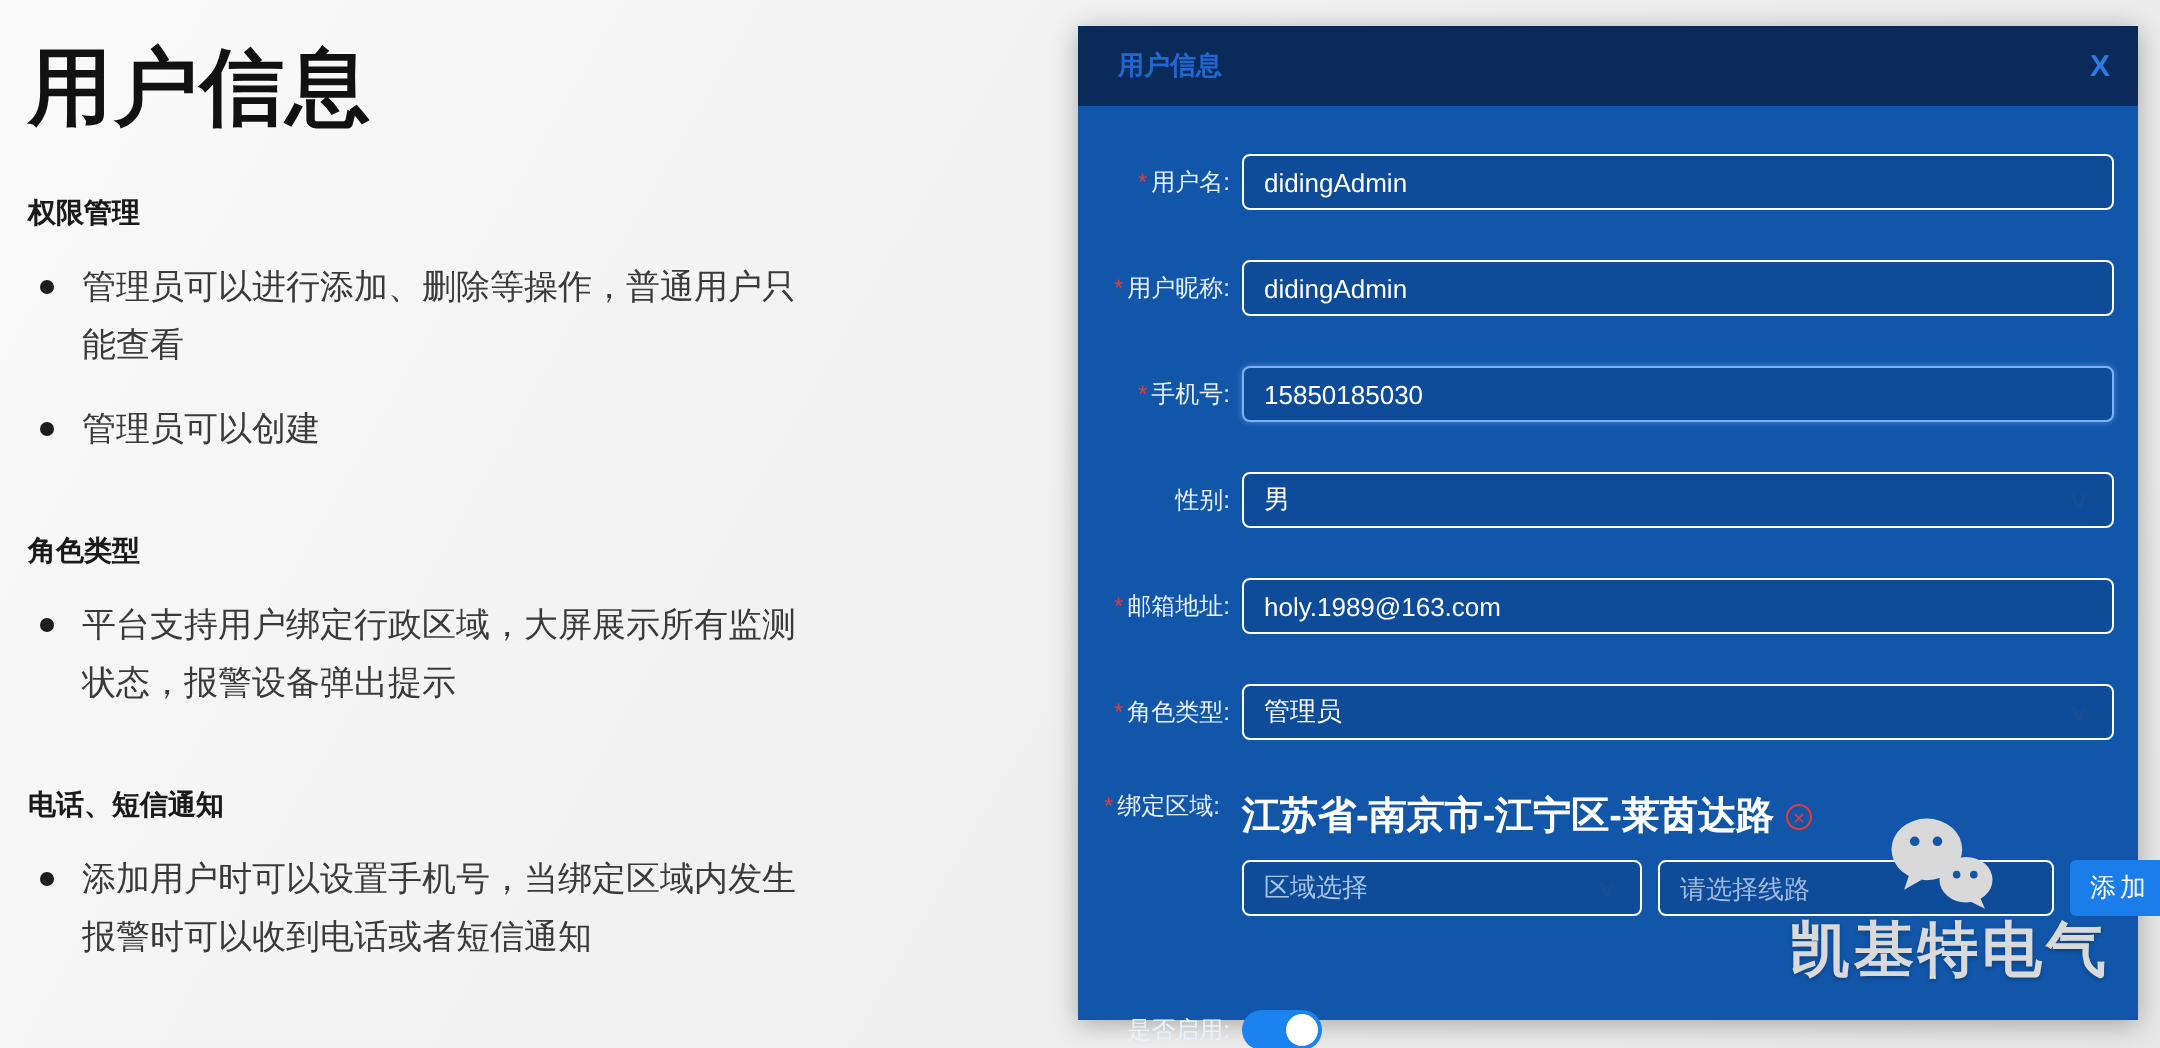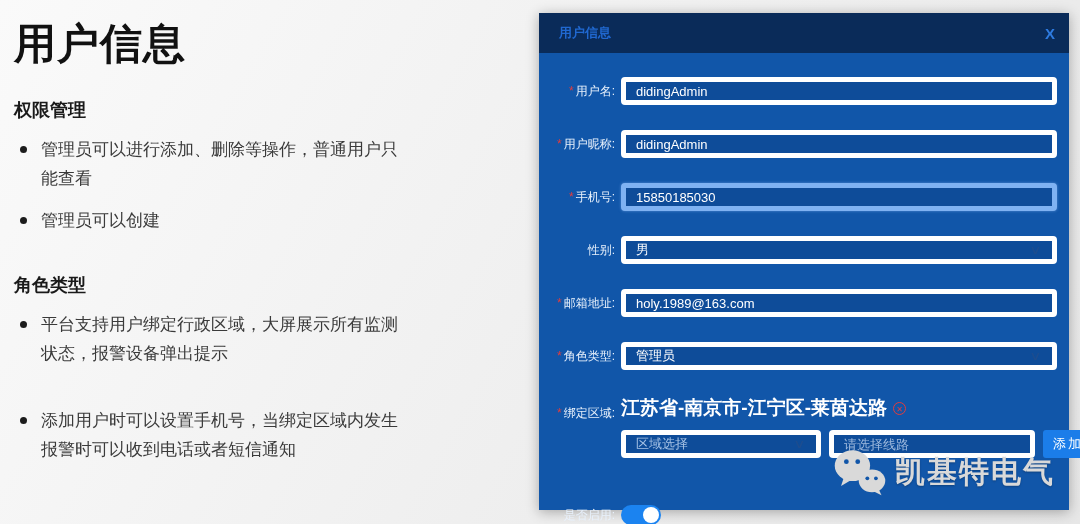--- a/index.html
+++ b/index.html
@@ -4,66 +4,66 @@
 <style>
   html,body{margin:0;padding:0;}
   body{
     width:1080px;height:524px;position:relative;overflow:hidden;
     font-family:"Liberation Sans","DejaVu Sans",sans-serif;
     background:linear-gradient(120deg,#fafafa 0%,#efefef 55%,#e7e7e7 100%);
   }
   
   .left-panel{position:absolute;left:0;top:0;width:538px;height:100%;padding:10px 0 0 12px;box-sizing:border-box;}
   .page-title{font-size:42px;font-weight:bold;color:#111;margin:6px 0 26px 2px;letter-spacing:1px;}
-  .section-heading{font-size:18px;font-weight:bold;color:#1a1a1a;margin:0 0 13px 2px;}
+  .section-heading{font-size:14px;font-weight:bold;color:#1a1a1a;margin:0 0 13px 2px;}
   .section{margin-bottom:30px;}
   .section.gap-lg{margin-top:38px;}
   .bullet{display:flex;align-items:flex-start;margin:0 0 13px 8px;}
   .bullet .dot{flex:0 0 auto;width:7px;height:7px;border-radius:50%;background:#1c1c1c;margin:11px 14px 0 0;}
   .bullet .btxt{font-size:17px;line-height:29px;color:#3a3a3a;max-width:370px;}
   
   .modal{position:absolute;left:539px;top:13px;width:530px;height:497px;
     background:#1156a9;box-shadow:0 2px 12px rgba(0,0,0,.3);}
   .modal-header{height:40px;background:#0a2b59;display:flex;align-items:center;justify-content:space-between;padding:0 14px 0 20px;}
   .modal-title{font-size:13px;font-weight:bold;color:#2068d0;}
   .modal-close{font-size:15px;font-weight:bold;color:#2e7be0;cursor:pointer;line-height:1;}
   .modal-body{position:relative;height:457px;box-sizing:border-box;padding:24px 12px 0 8px;}
   .form-row{display:flex;align-items:center;margin-bottom:25px;}
   .flabel{flex:0 0 68px;text-align:right;font-size:12px;color:#e8f1fc;margin-right:6px;white-space:nowrap;}
   .req{color:#e23c3c;margin-right:2px;font-size:12px;}
   .finput,.fselect{
-    flex:1;height:28px;box-sizing:border-box;background:#0e4c99;border:5px solid #ffffff;border-radius:4px;
+    flex:1;height:28px;box-sizing:border-box;background:#0e4c99;border:1px solid #ffffff;border-radius:4px;
     color:#fff;font-size:13px;padding:0 10px;font-family:"Liberation Sans","DejaVu Sans",sans-serif;
   }
   .finput{outline:none;}
   .finput.focused{border-color:#7fb2f2;box-shadow:0 0 3px rgba(127,178,242,.6);}
   .finput::placeholder{color:#9fbade;opacity:1;}
   .fselect{display:flex;align-items:center;justify-content:space-between;cursor:pointer;}
   .fselect .sel-value{color:#fff;}
   .fselect .chev{color:#1d4d8f;font-size:12px;transform:scaleX(1.4);margin-right:2px;}
   
   .region-row{align-items:flex-start;}
-  .region-row .flabel{margin-top:10px;}
+  .region-row .flabel{margin-top:0;text-align:center;}
   .region-col{flex:1;display:flex;flex-direction:column;}
   .region-tag-line{display:flex;align-items:center;margin-bottom:9px;}
   .region-text{font-size:19px;font-weight:bold;color:#fff;}
   .remove-chip{margin-left:6px;width:13px;height:13px;border:1px solid #e23c3c;border-radius:50%;
     color:#e23c3c;font-size:8px;line-height:13px;text-align:center;cursor:pointer;box-sizing:border-box;}
   .region-controls{display:flex;align-items:center;}
   .region-select{flex:0 0 200px;}
   .region-select .sel-value{color:#a8c4e6;}
   .line-input{flex:1;margin-left:8px;}
   .add-btn{flex:0 0 50px;height:28px;margin-left:8px;background:#1b7de9;border:none;border-radius:3px;
     color:#fff;font-size:13px;cursor:pointer;font-family:"Liberation Sans","DejaVu Sans",sans-serif;letter-spacing:2px;}
   
   .toggle-row{margin-top:47px;}
   .toggle{width:40px;height:20px;border-radius:10px;background:#1b83f0;position:relative;cursor:pointer;}
   .toggle .knob{position:absolute;top:2px;right:2px;width:16px;height:16px;border-radius:50%;background:#fff;}
   
-  .watermark{position:absolute;right:14px;bottom:14px;display:flex;align-items:center;z-index:5;}
+  .watermark{position:absolute;right:14px;bottom:14px;display:flex;align-items:center;z-index:5;flex-direction:column;}
   .watermark .wm-text{font-size:30px;font-weight:bold;color:#d9d9d9;margin-left:8px;letter-spacing:2px;
     text-shadow:0 1px 2px rgba(0,0,0,.25);}
 </style>
 </head>
 <body>
 
 <div class="left-panel">
   <div class="page-title">用户信息</div>
 
   <div class="section">
@@ -80,20 +80,21 @@
 
   <div class="section gap-lg">
     <div class="section-heading">角色类型</div>
     <div class="bullet">
       <span class="dot"></span>
       <span class="btxt">平台支持用户绑定行政区域，大屏展示所有监测状态，报警设备弹出提示</span>
     </div>
   </div>
 
   <div class="section gap-lg">
+    <div class="section-heading">电话、短信通知</div>
     <div class="bullet">
       <span class="dot"></span>
       <span class="btxt">添加用户时可以设置手机号，当绑定区域内发生报警时可以收到电话或者短信通知</span>
     </div>
   </div>
 </div>
 
 <div class="modal">
   <div class="modal-header">
     <span class="modal-title">用户信息</span>

